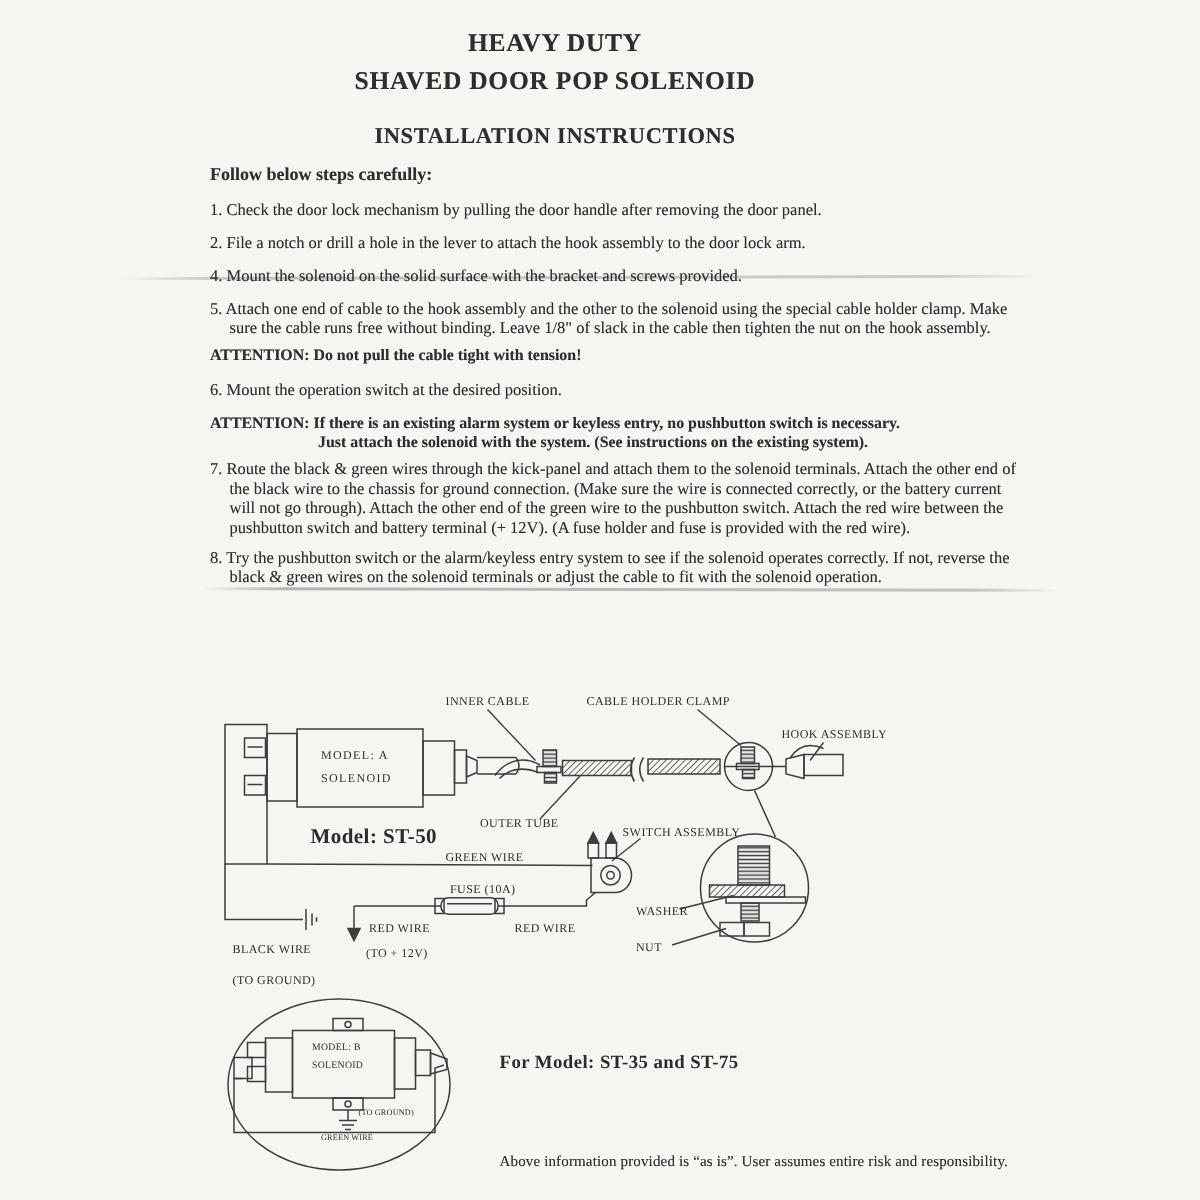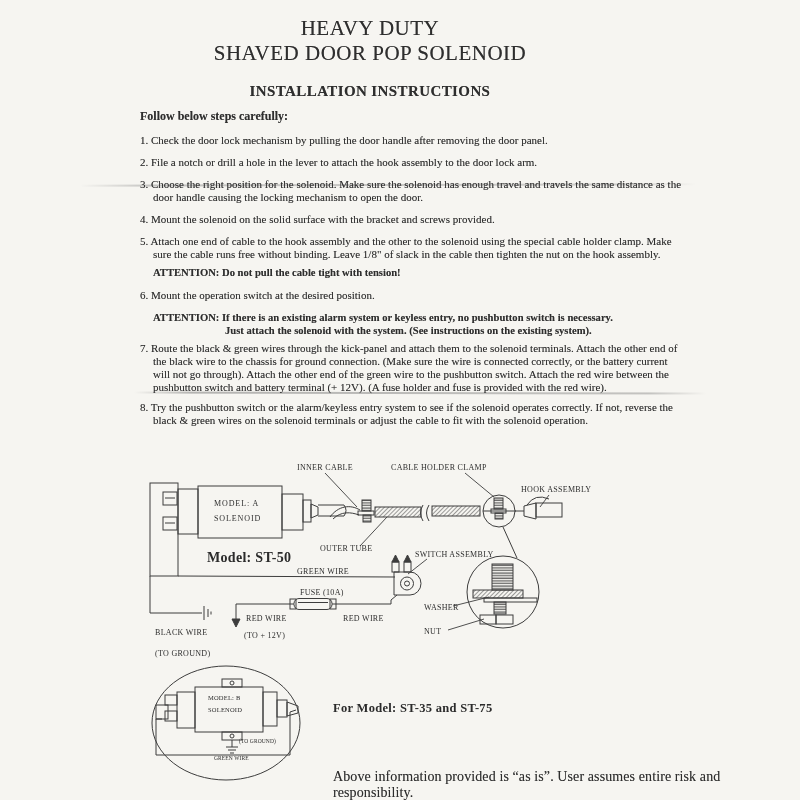--- a/index.html
+++ b/index.html
@@ -12,34 +12,34 @@
   }
   .sheet *{box-sizing:border-box;}
   
   .crease{position:absolute;height:2px;pointer-events:none;}
   .crease.c1{left:80px;top:184px;width:616px;transform:rotate(-0.15deg);
     background:linear-gradient(to right,rgba(110,110,110,0),rgba(110,110,110,.38) 12%,rgba(110,110,110,.30) 88%,rgba(110,110,110,0));}
   .crease.c2{left:134px;top:392px;width:572px;transform:rotate(0.1deg);
     background:linear-gradient(to right,rgba(100,100,100,0),rgba(100,100,100,.45) 10%,rgba(100,100,100,.35) 90%,rgba(100,100,100,0));}
   .heading{position:absolute;left:60px;top:16px;width:620px;text-align:center;
     text-shadow:0 0 .4px rgba(50,50,50,.5);}
-  .t1,.t2{font-size:21px;font-weight:normal;letter-spacing:.5px;line-height:25px;}
+  .t1,.t2{font-size:17px;font-weight:bold;letter-spacing:.5px;line-height:25px;}
   .sub{margin-top:17px;font-size:15px;font-weight:bold;letter-spacing:.4px;}
   .bodytext{position:absolute;left:140px;top:110px;width:557px;
     font-size:11px;line-height:13px;text-shadow:0 0 .35px rgba(60,60,60,.45);}
   .intro{font-weight:bold;font-size:12px;margin:0 0 11px 0;}
   p.step{margin:0 16px 9px 0;padding-left:13px;text-indent:-13px;}
   p.step.mb5{margin-bottom:5px;}
   p.step.mb7{margin-bottom:7px;}
-  p.att{margin:0 0 10px 13px;font-weight:bold;font-size:10.6px;line-height:13px;}
+  p.att{margin:0 0 10px 0;font-weight:bold;font-size:10.6px;line-height:13px;}
   p.att.a2{margin-bottom:5px;}
   .nowrap{white-space:nowrap;}
   .att2-l2{display:inline-block;margin-left:72px;font-weight:bold;}
   .att2-l2 .n{font-weight:bold;}
-  .footer{position:absolute;left:333px;top:769px;font-size:14px;letter-spacing:.1px;
+  .footer{position:absolute;left:333px;top:769px;font-size:10px;letter-spacing:.1px;
     text-shadow:0 0 .35px rgba(60,60,60,.45);}
   svg.diagram{position:absolute;left:0;top:0;}
   .dlabel{font-family:"Liberation Serif",serif;font-size:8px;letter-spacing:.3px;fill:#2e2e2e;}
   .dlabel.small{font-size:6.5px;letter-spacing:.2px;}
   .dlabel.tiny{font-size:5.5px;letter-spacing:.1px;}
   .dlabel.modela{font-size:8px;letter-spacing:.9px;}
   .dcaption{font-family:"Liberation Serif",serif;font-size:14px;font-weight:600;fill:#2b2b2b;letter-spacing:.3px;}
   .dcaption.formodel{font-size:12.5px;}
 </style>
 </head>
@@ -54,21 +54,20 @@
     <div class="t1">HEAVY DUTY</div>
     <div class="t2">SHAVED DOOR POP SOLENOID</div>
     <div class="sub">INSTALLATION INSTRUCTIONS</div>
   </div>
 
   <div class="bodytext">
     <p class="intro">Follow below steps carefully:</p>
 
     <p class="step"><span>1.</span> <span>Check the door lock mechanism by pulling the door handle after removing the door panel.</span></p>
     <p class="step"><span>2.</span> <span>File a notch or drill a hole in the lever to attach the hook assembly to the door lock arm.</span></p>
-    <p class="step"><span>3.</span> <span>Choose the right position for the solenoid. Make sure the solenoid has enough travel and travels the same distance as the door handle causing the locking mechanism to open the door.</span></p>
     <p class="step"><span>4.</span> <span>Mount the solenoid on the solid surface with the bracket and screws provided.</span></p>
     <p class="step mb5"><span>5.</span> <span>Attach one end of cable to the hook assembly and the other to the solenoid using the special cable holder clamp. Make sure the cable runs free without binding. Leave 1/8" of slack in the cable then tighten the nut on the hook assembly.</span></p>
 
     <p class="att"><span class="nowrap"><span>ATTENTION:</span> <span>Do not pull the cable tight with tension!</span></span></p>
 
     <p class="step"><span>6.</span> <span>Mount the operation switch at the desired position.</span></p>
 
     <p class="att a2"><span class="nowrap"><span>ATTENTION:</span> <span>If there is an existing alarm system or keyless entry, no pushbutton switch is necessary.</span></span><br>
       <span class="att2-l2"><span>Just attach the solenoid with the system.</span><span class="n"> (See instructions on the existing system).</span></span>
     </p>

